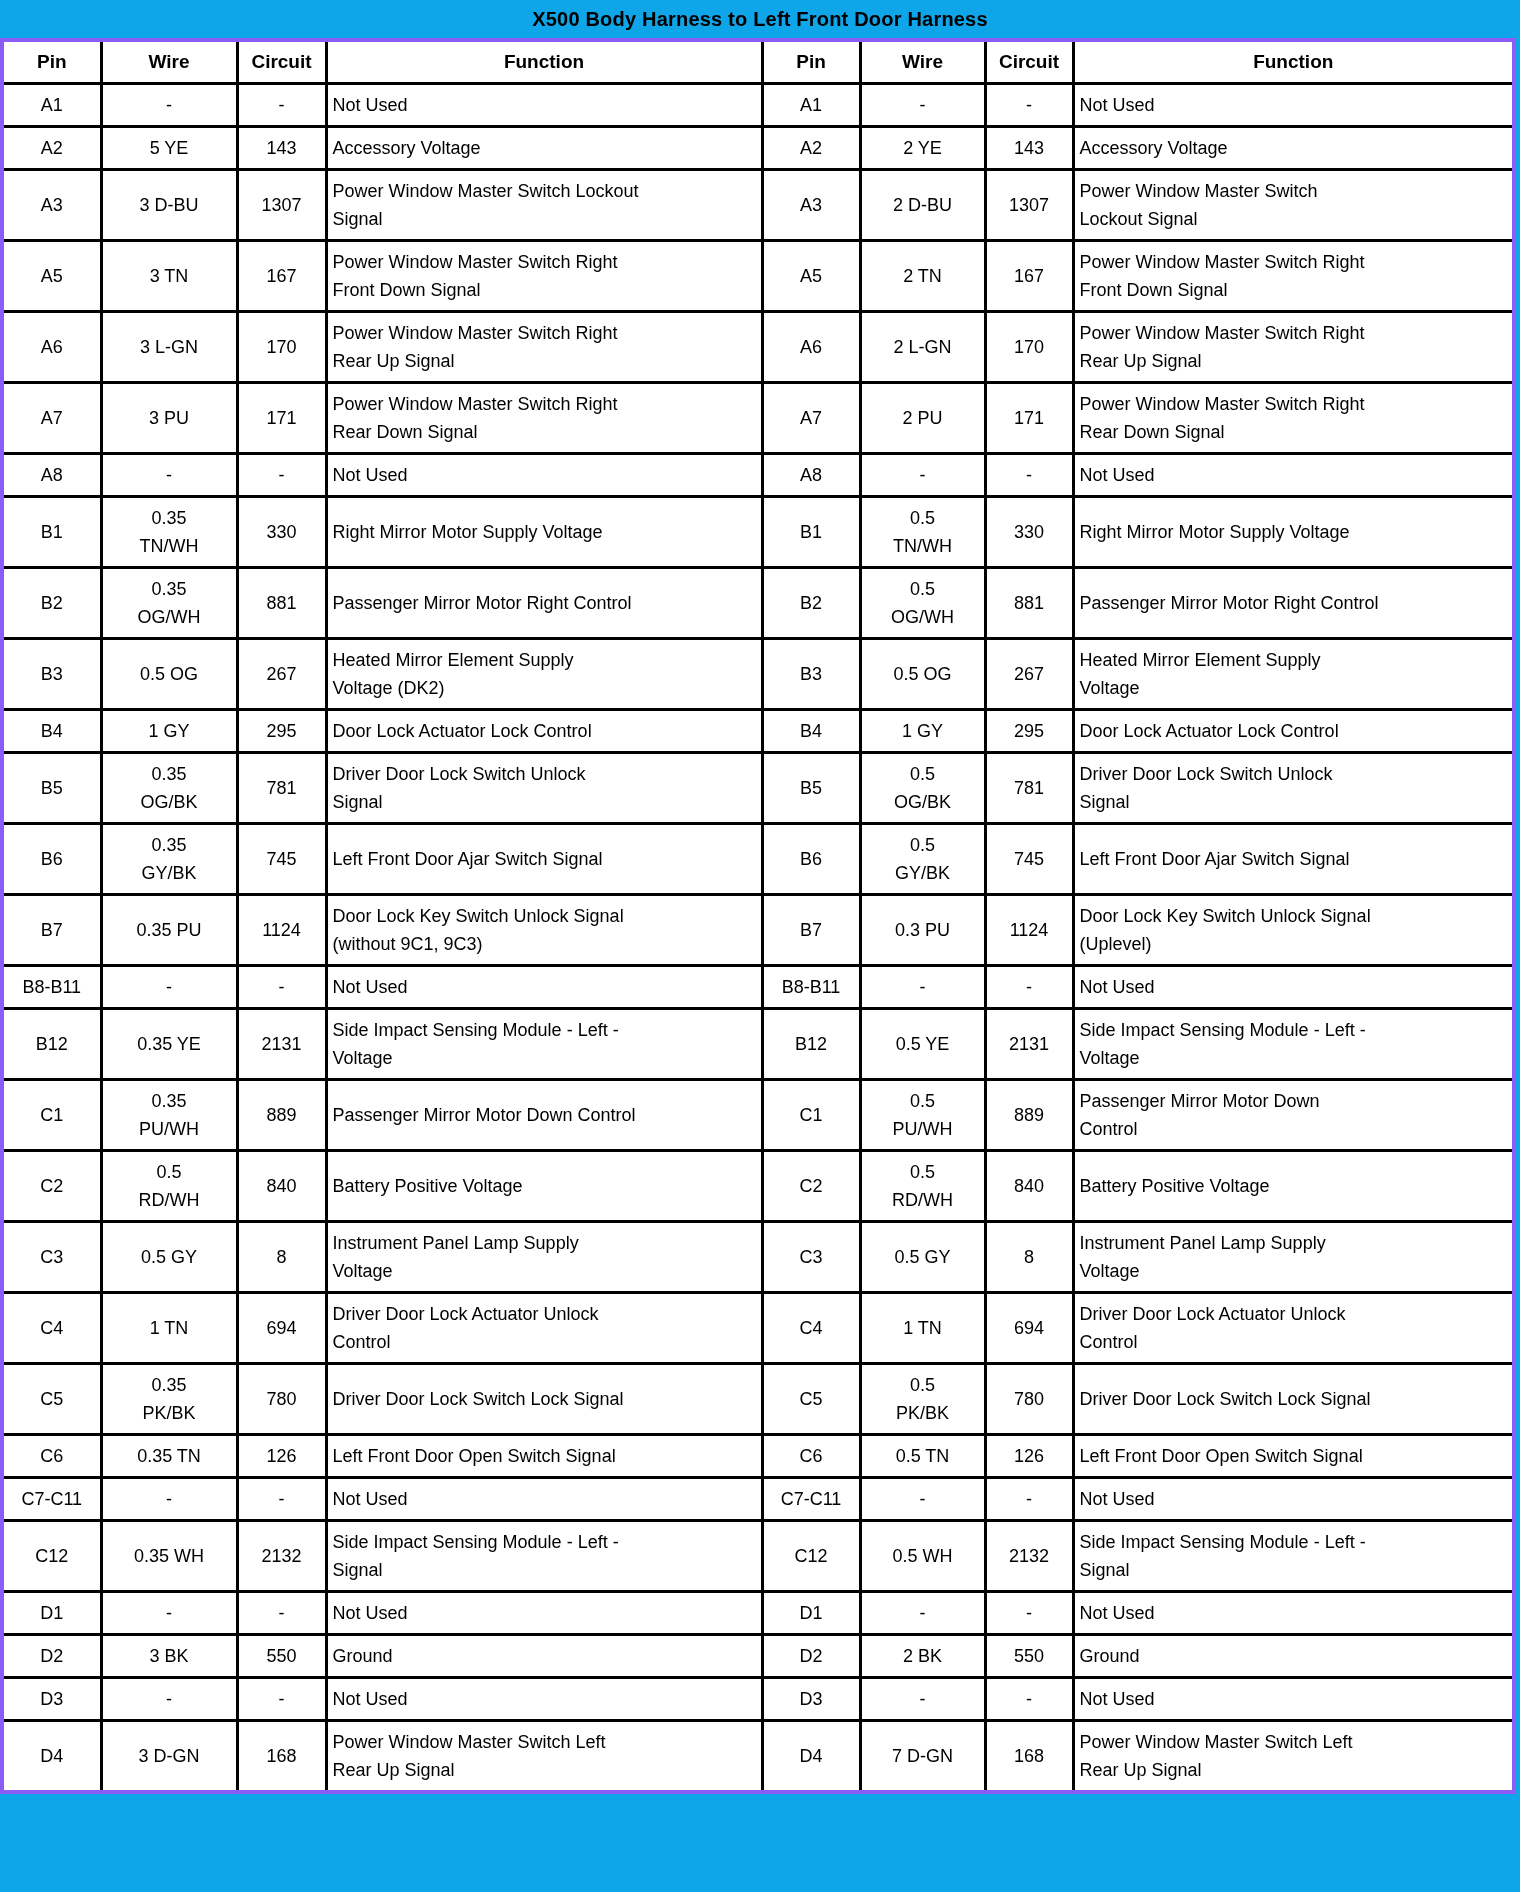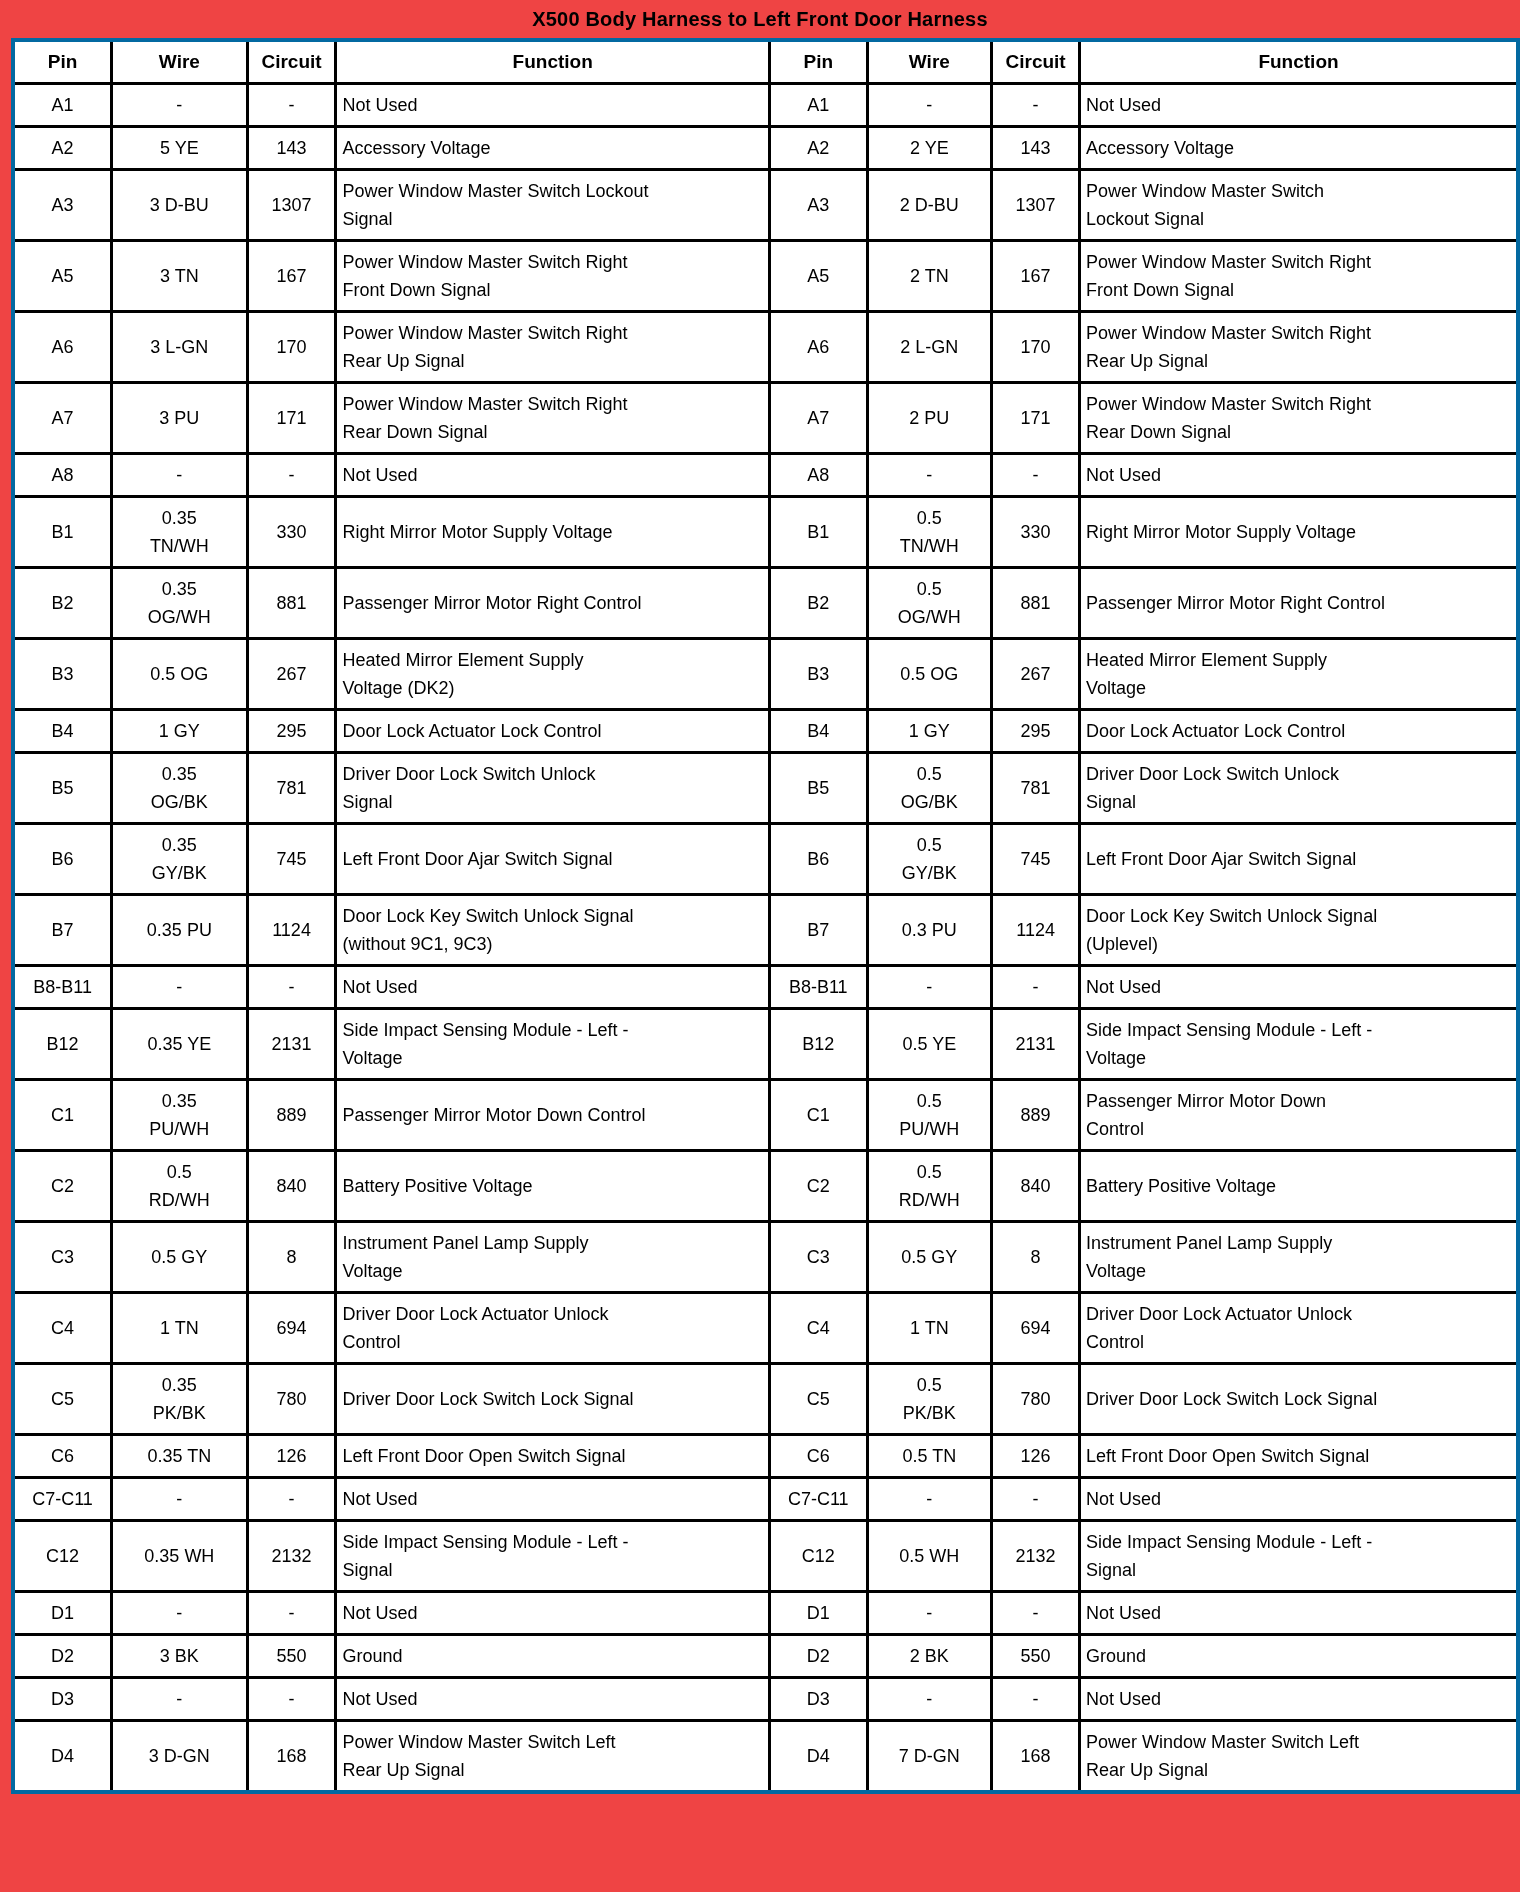--- a/index.html
+++ b/index.html
@@ -5,35 +5,35 @@
   html, body {
     margin: 0;
     padding: 0;
     background: #ffffff;
     color: #000000;
     font-family: "Liberation Sans", sans-serif;
   }
   .page {
     width: 1520px;
     height: 1892px;
-    background: #ef4444;
+    background: #0ea5e9;
     overflow: hidden;
   }
   .title {
     font-size: 20px;
     font-weight: bold;
     text-align: center;
     padding: 8px 0 7px 0;
     letter-spacing: 0.2px;
   }
   table.pinout {
     border-collapse: collapse;
     table-layout: fixed;
-    margin-left: 11px;
-    border: 4px solid #0369a1;
+    margin-left: 0;
+    border: 4px solid #8b5cf6;
     background: #ffffff;
   }
   table.pinout th,
   table.pinout td {
     border: 3px solid #000;
     overflow: hidden;
     vertical-align: middle;
   }
   table.pinout th {
     font-size: 19px;

